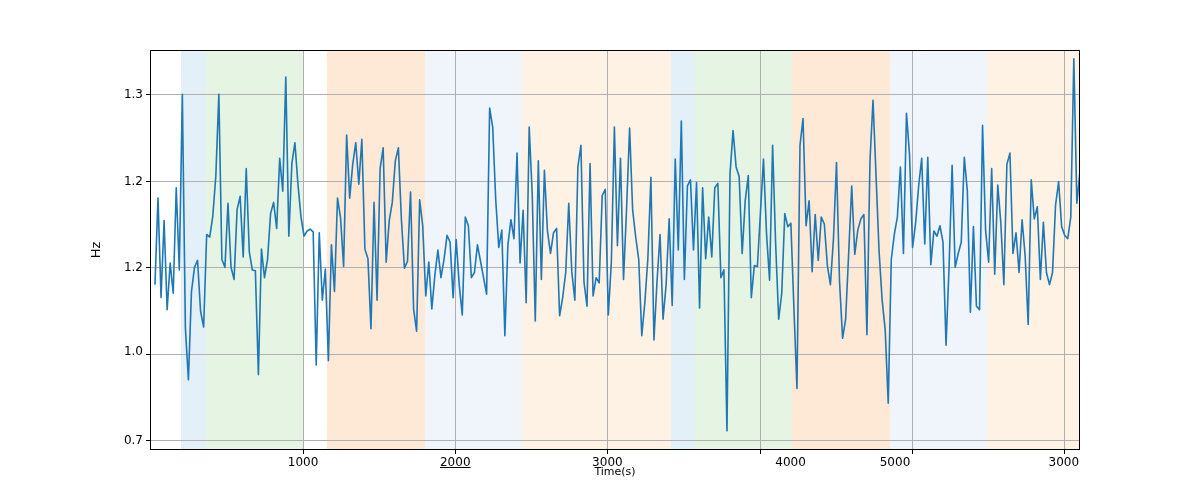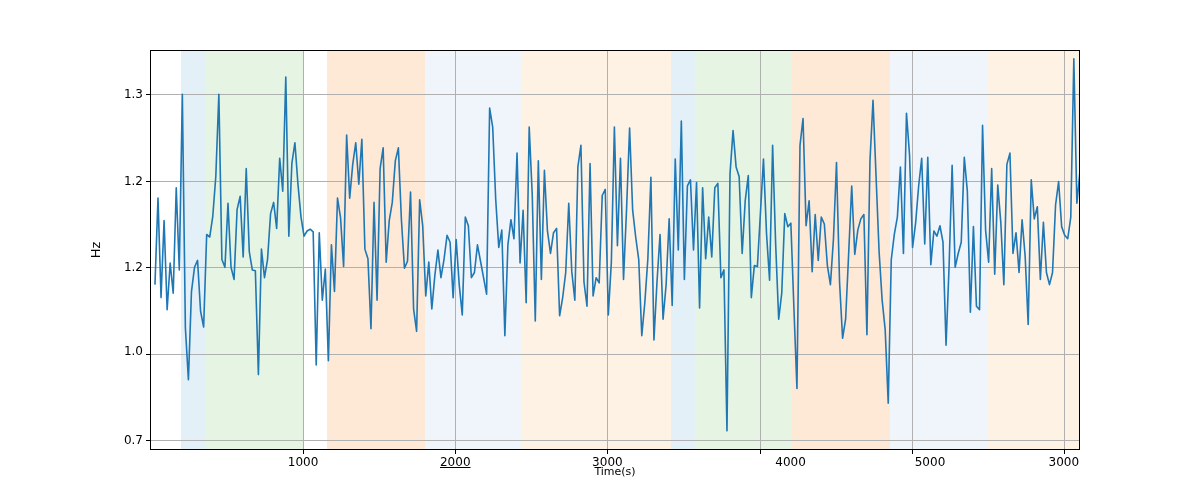--- a/index.html
+++ b/index.html
@@ -144,21 +144,21 @@
     <div id="xtick-layer">
         <div class="tick-mark-x" style="left: 152.131px;"></div>
         <div class="tick-x" style="left: 152.131px;">1000</div>
         <div class="tick-mark-x" style="left: 304.262px;"></div>
         <div class="tick-x" style="left: 304.262px; text-decoration: underline;">2000</div>
         <div class="tick-mark-x" style="left: 456.393px;"></div>
         <div class="tick-x" style="left: 456.393px;">3000</div>
         <div class="tick-mark-x" style="left: 608.525px;"></div>
         <div class="tick-x" style="left: 608.525px; margin-left: 31px;">4000</div>
         <div class="tick-mark-x" style="left: 760.656px;"></div>
-        <div class="tick-x" style="left: 779px; text-align: center;">5000</div>
+        <div class="tick-x" style="left: 744px; text-align: center;">5000</div>
         <div class="tick-mark-x" style="left: 912.787px;"></div>
         <div class="tick-x" style="left: 912.787px;">3000</div>
       </div>
     <div id="ytick-layer">
         <div class="tick-mark-y" style="top: 389.348px;"></div>
         <div class="tick-y" style="top: 389.348px;">0.7</div>
         <div class="tick-mark-y" style="top: 302.826px;"></div>
         <div class="tick-y" style="top: 300px;">1.0</div>
         <div class="tick-mark-y" style="top: 216.304px;"></div>
         <div class="tick-y" style="top: 216.304px;">1.2</div>

